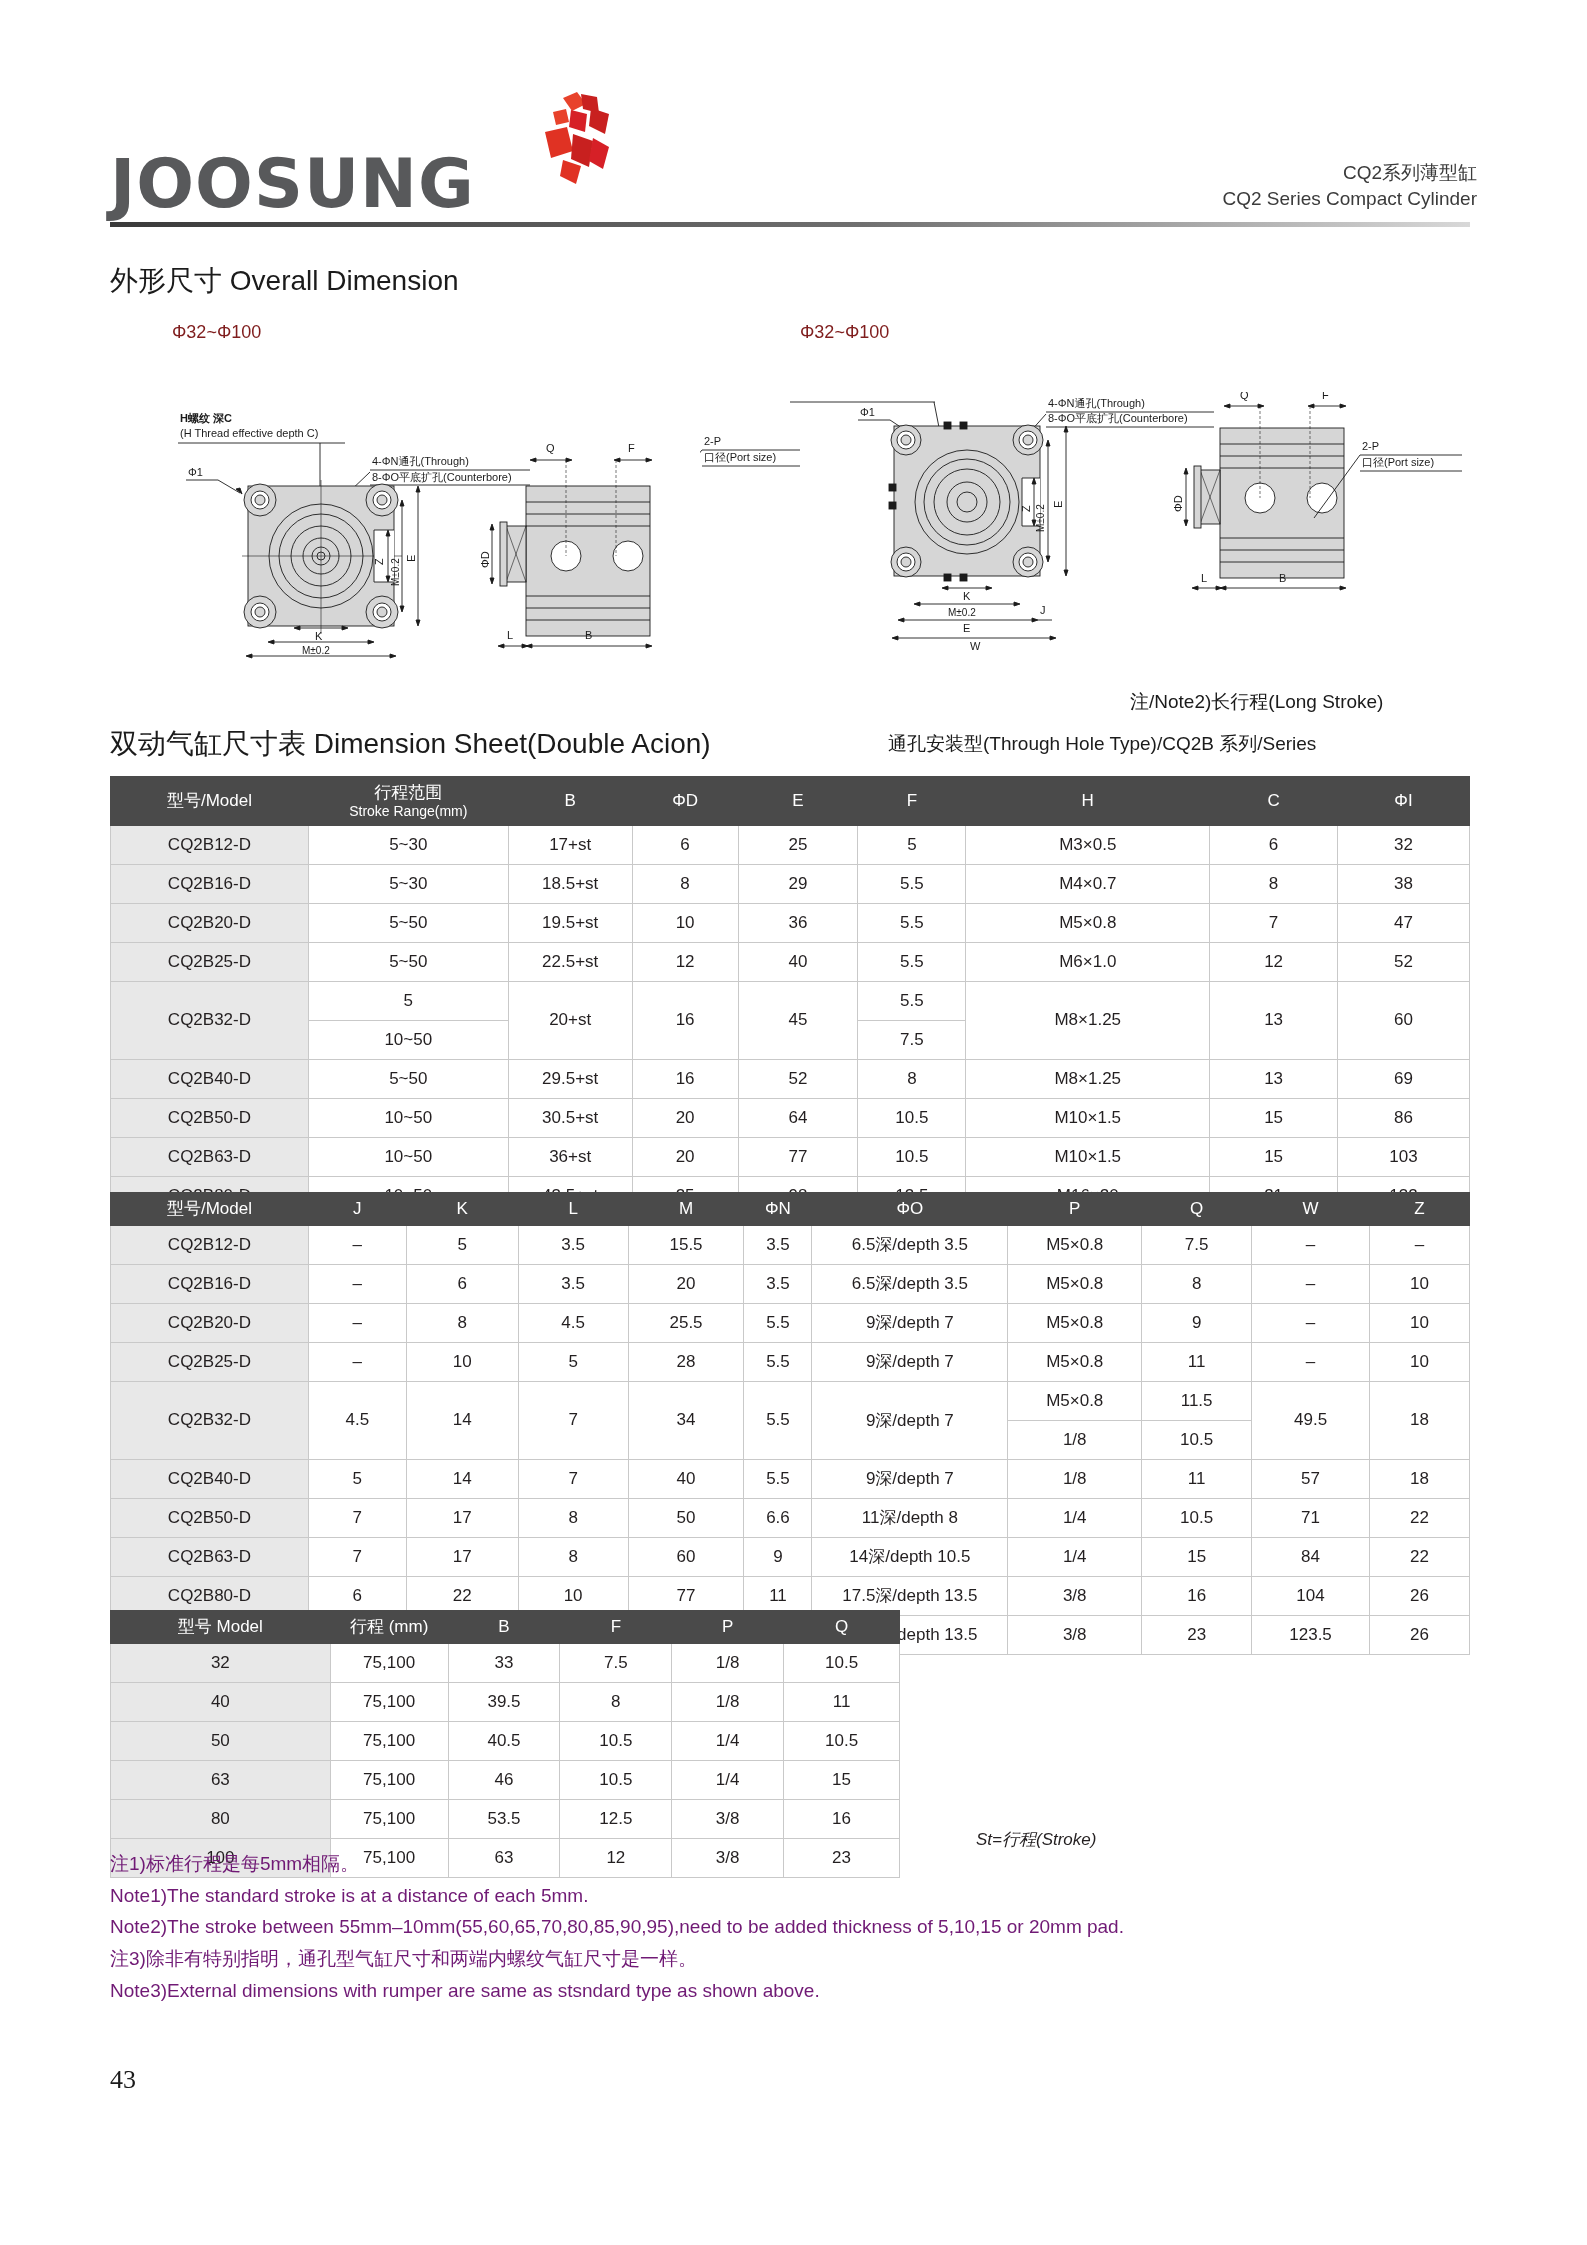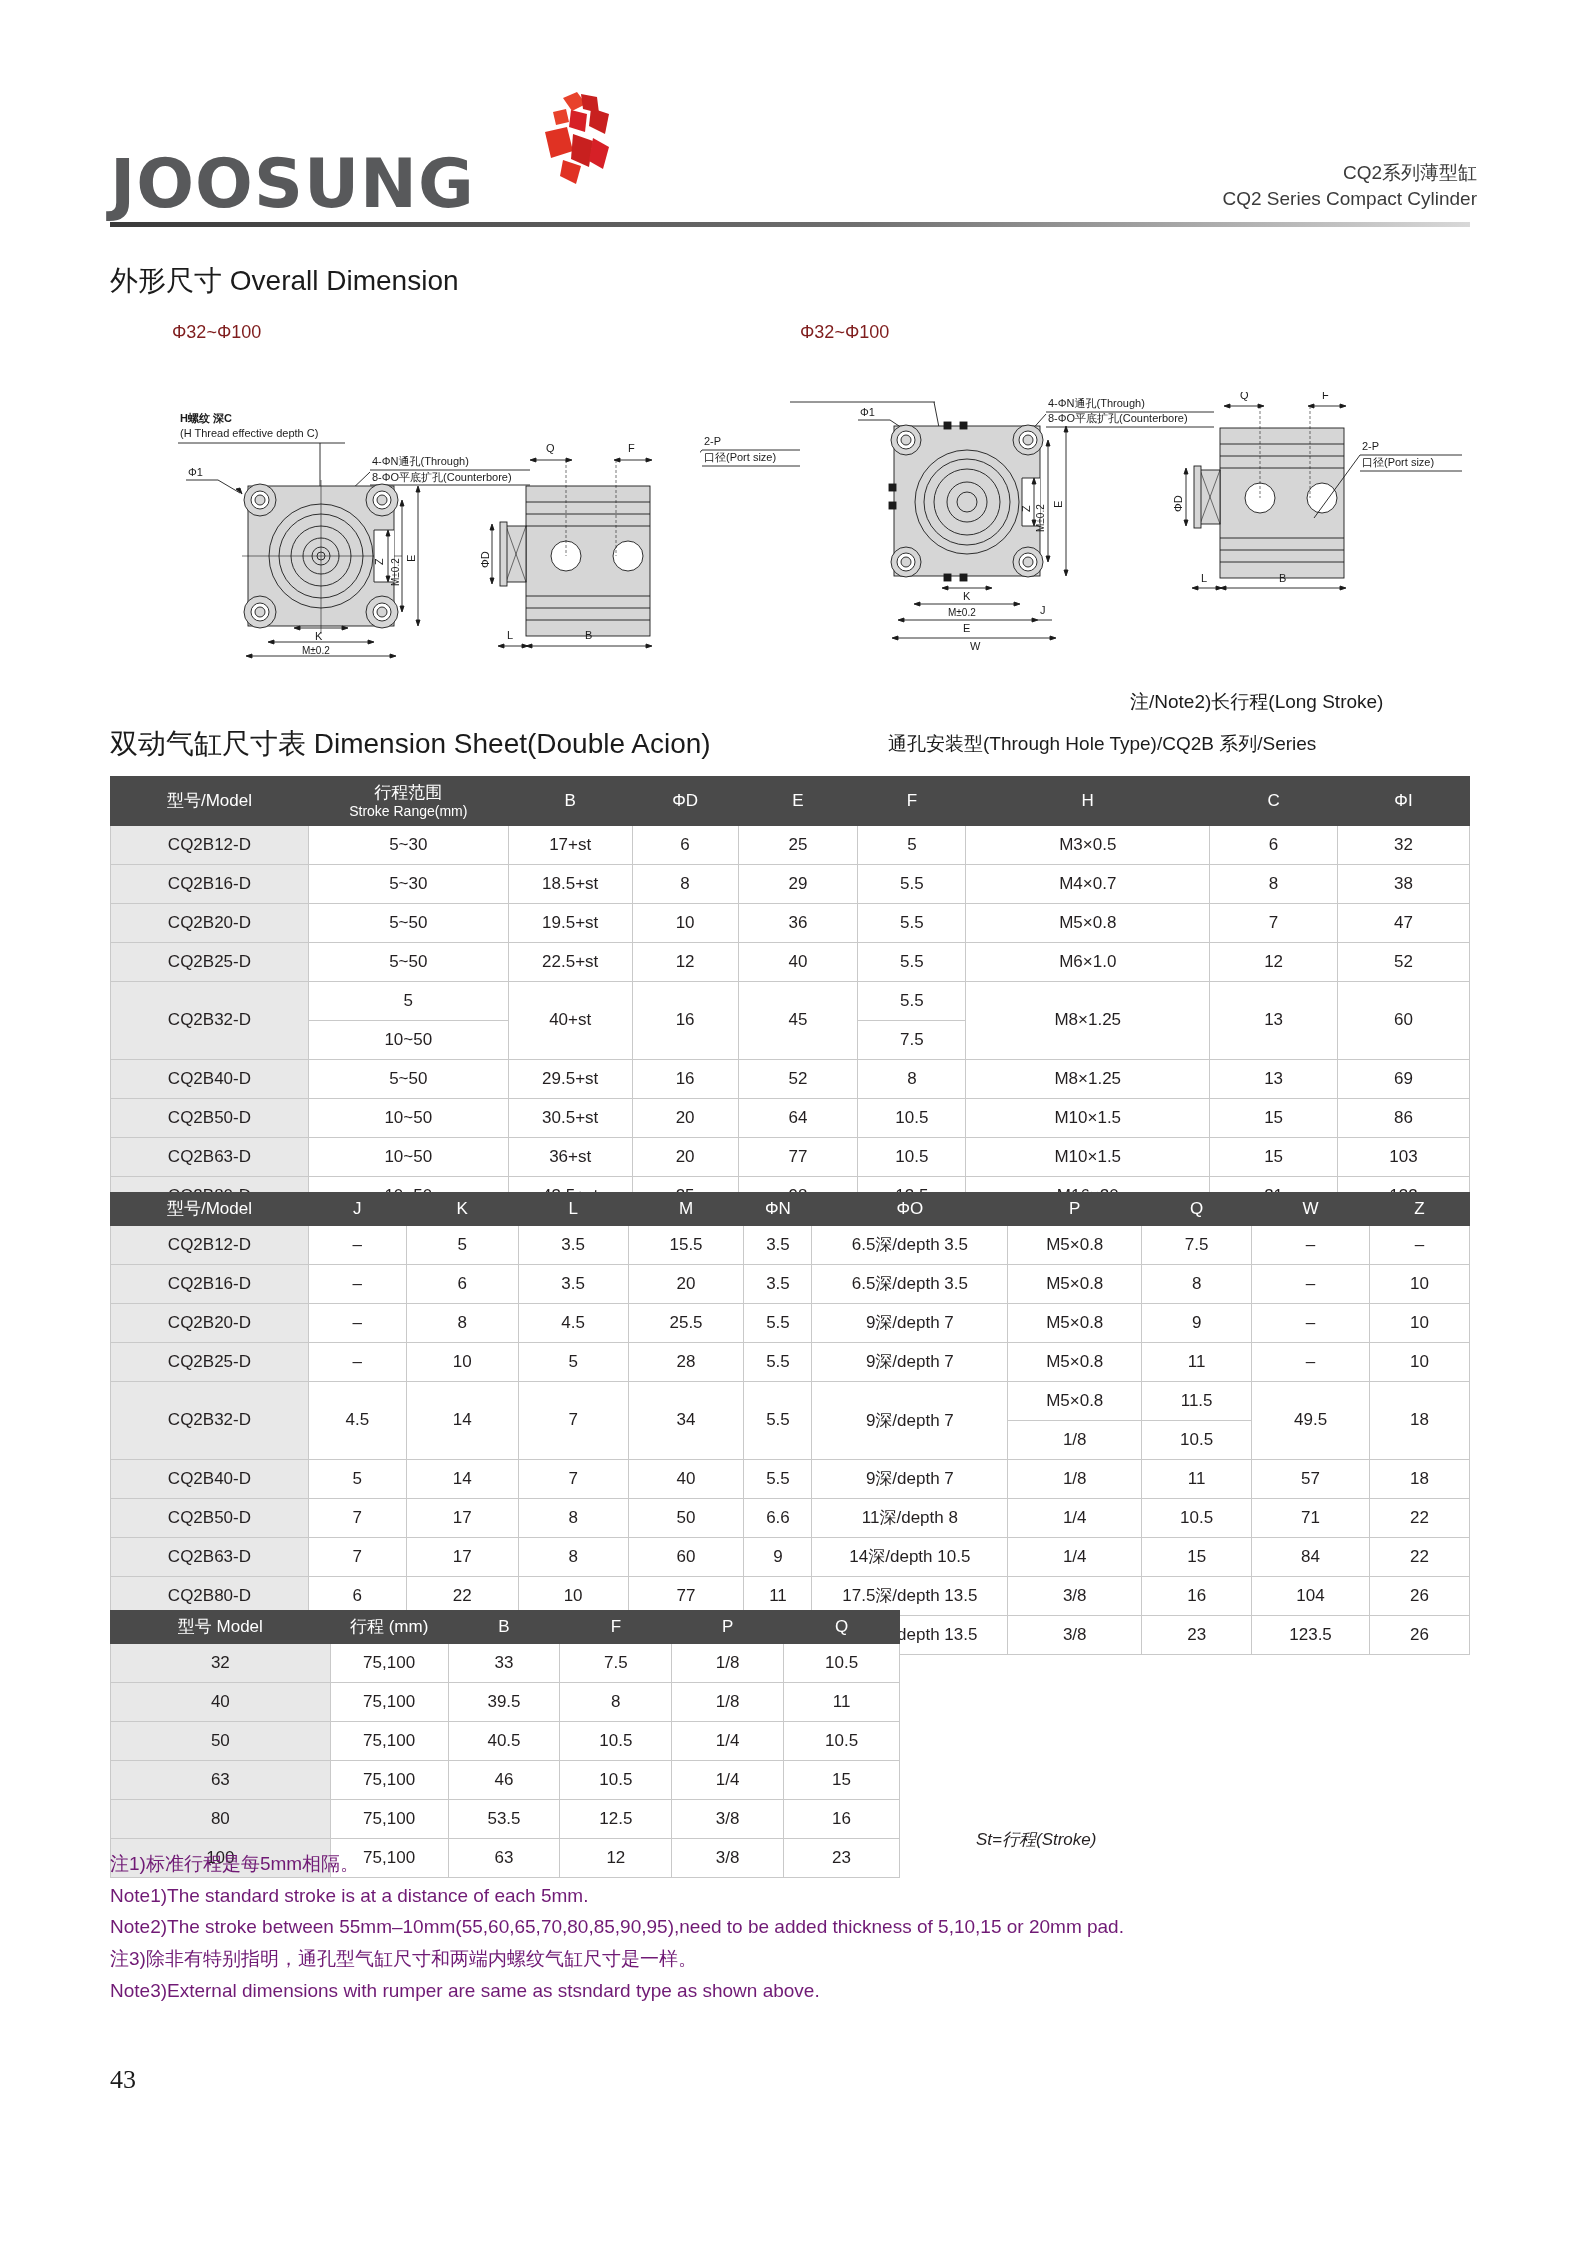--- a/index.html
+++ b/index.html
@@ -451,21 +451,21 @@
         <td>40</td>
         <td>5.5</td>
         <td>M6×1.0</td>
         <td>12</td>
         <td>52</td>
       </tr>
 
       <tr>
         <td class="model" rowspan="2">CQ2B32-D</td>
         <td>5</td>
-        <td rowspan="2">40+st</td>
+        <td rowspan="2">20+st</td>
         <td rowspan="2">16</td>
         <td rowspan="2">45</td>
         <td>5.5</td>
         <td rowspan="2">M8×1.25</td>
         <td rowspan="2">13</td>
         <td rowspan="2">60</td>
       </tr>
       <tr>
         <td>10~50</td>
         <td>7.5</td>

